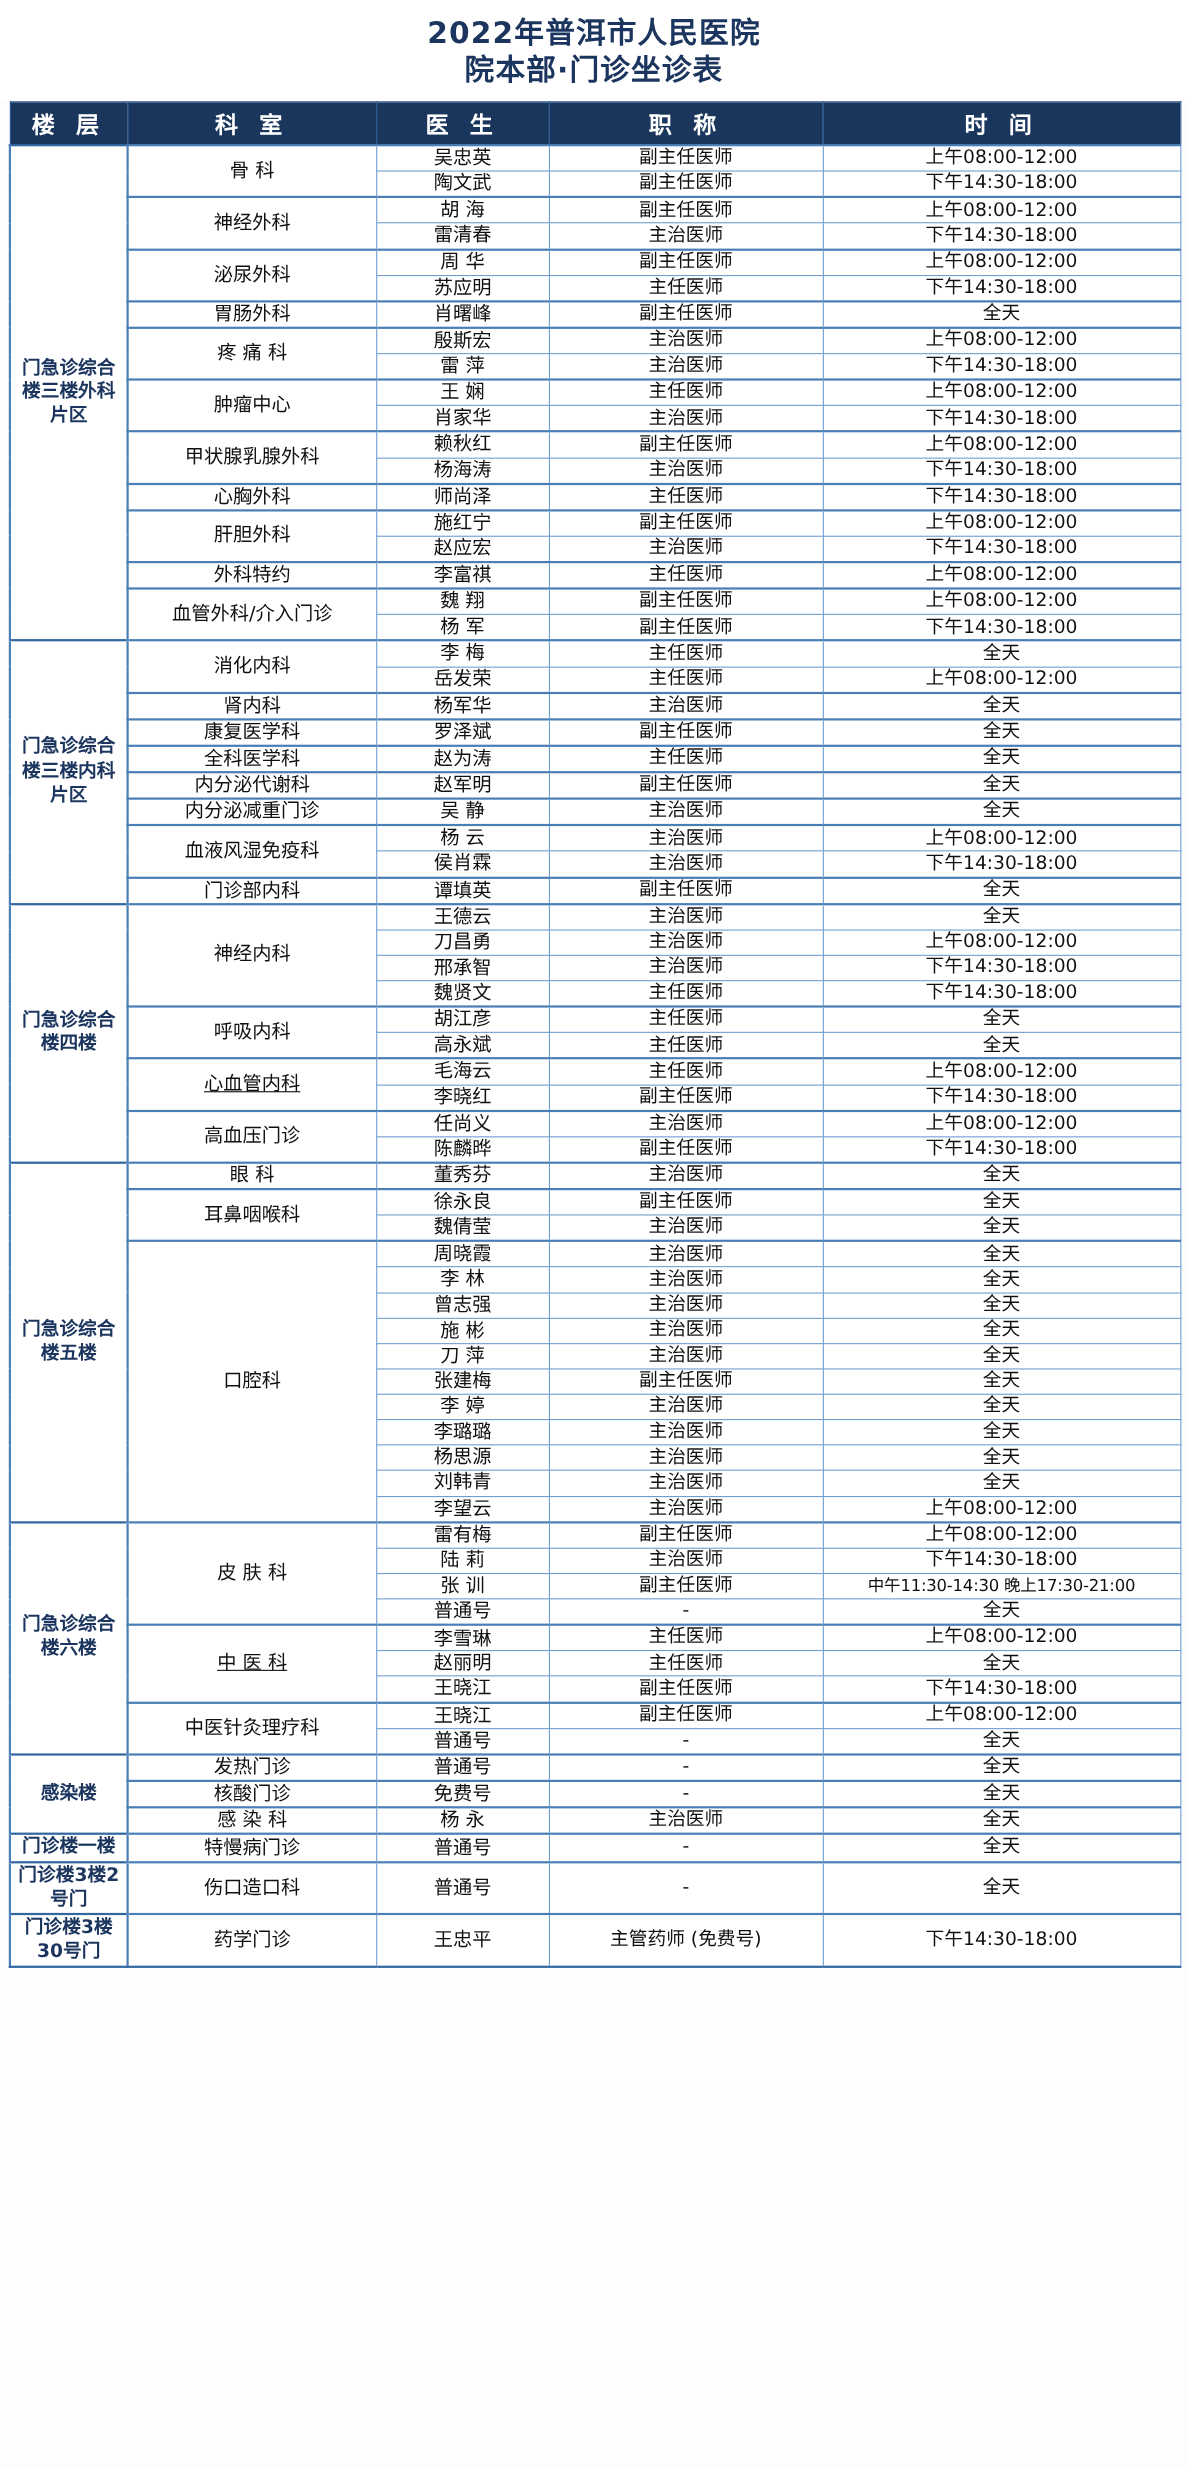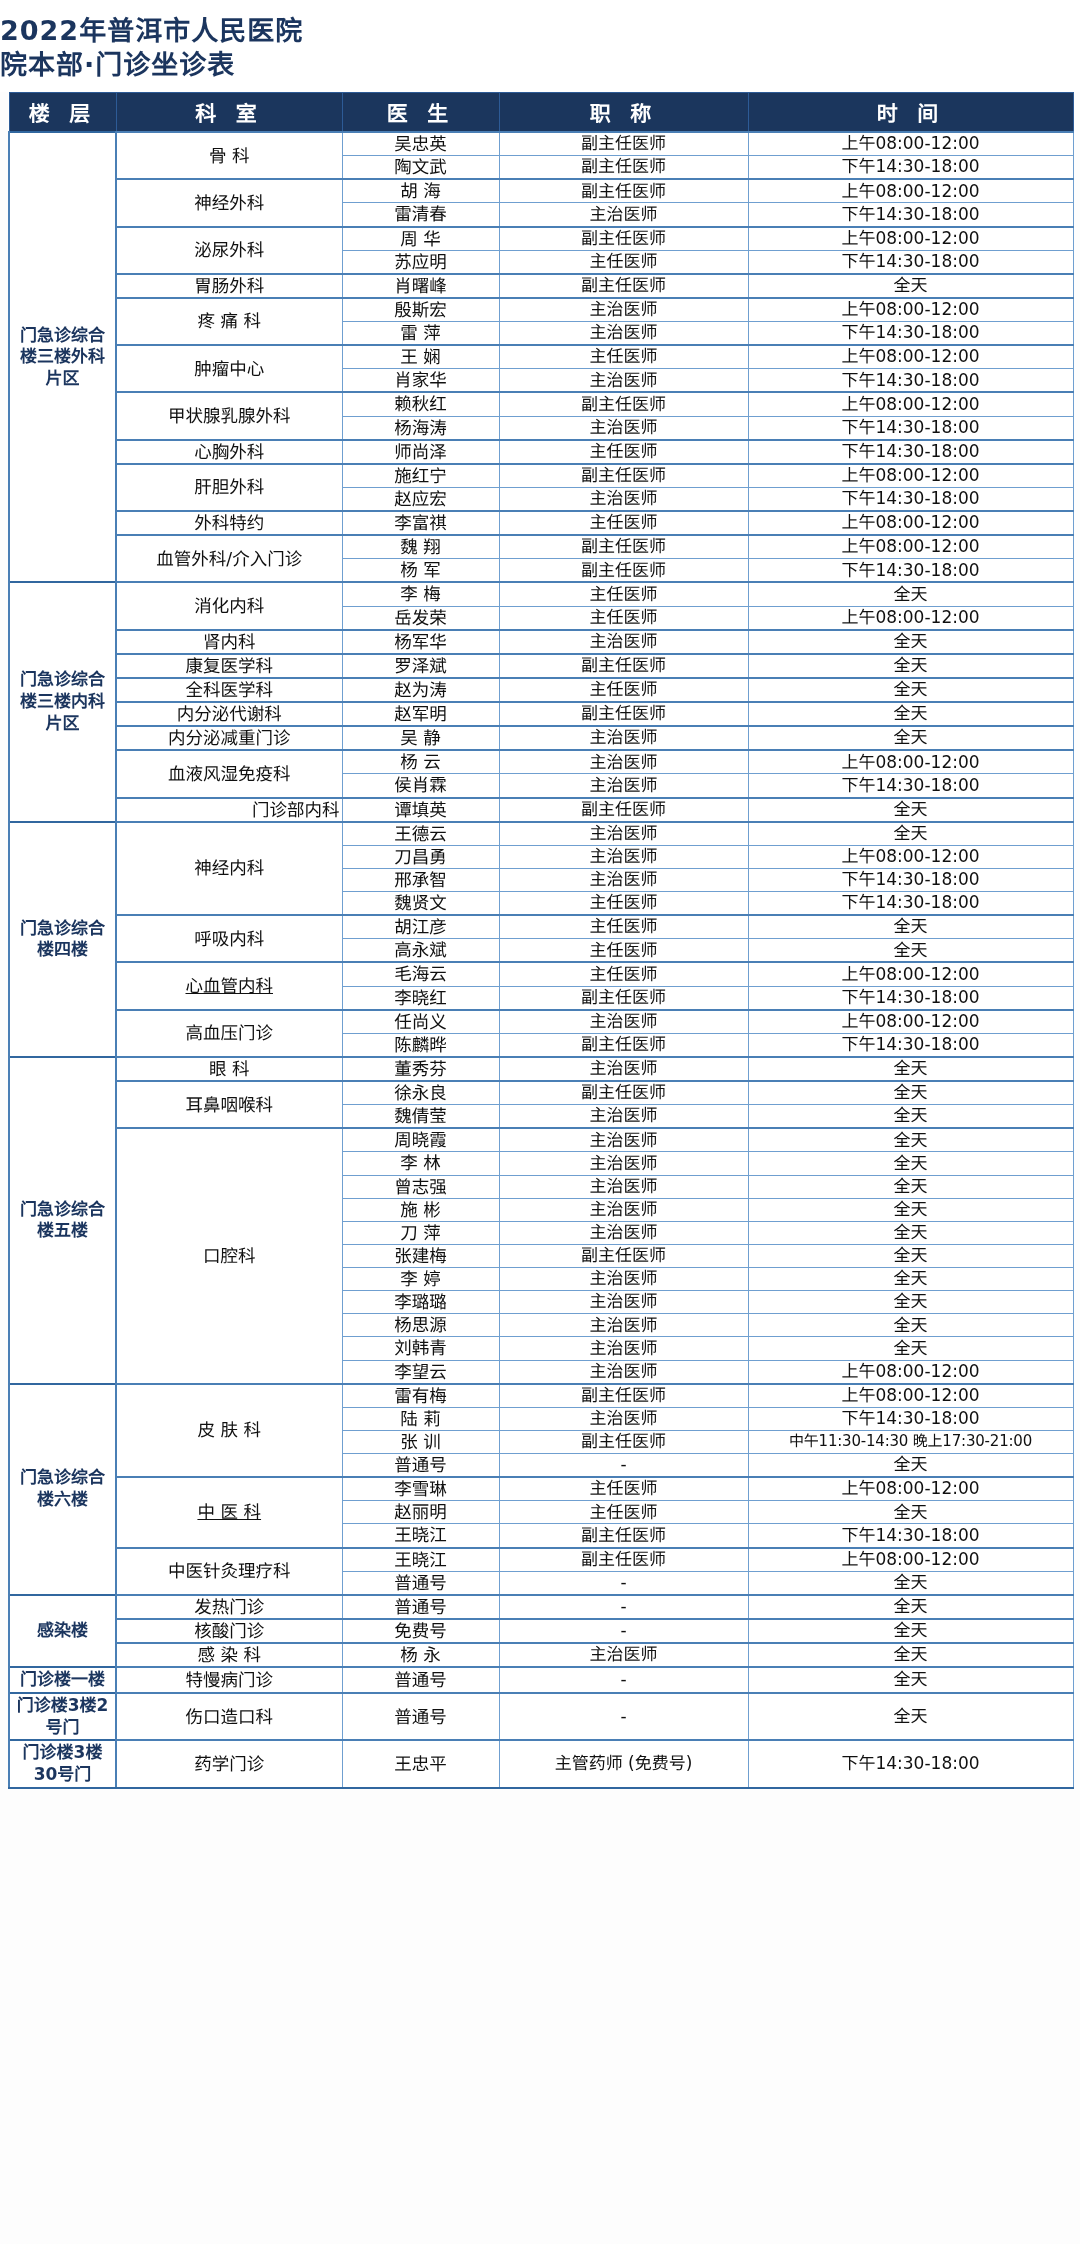--- a/index.html
+++ b/index.html
@@ -15,20 +15,21 @@
     background:#fdfdfd;
     position:relative;
     box-sizing:border-box;
     padding:0;
   }
 
   
   .titlebar{
     background:#ffffff;
     padding:14px 0 10px 0;
+    text-align:center;
   }
   .titlebar .t-line{
     color:#1b355e;
     font-weight:bold;
     font-size:27px;
     line-height:34px;
     letter-spacing:1px;
   }
 
   
@@ -293,21 +294,21 @@
           <td class="doc" style="border-top: 2px solid rgb(74, 127, 181);">杨  云</td>
           <td class="tit" style="border-top: 2px solid rgb(74, 127, 181);">主治医师</td>
           <td class="time" style="border-top: 2px solid rgb(74, 127, 181);">上午08:00-12:00</td>
         </tr>
         <tr>
           <td class="doc">侯肖霖</td>
           <td class="tit">主治医师</td>
           <td class="time">下午14:30-18:00</td>
         </tr>
         <tr>
-          <td class="dept" rowspan="1" style="border-top: 2px solid rgb(74, 127, 181); text-align: right;">门诊部内科</td>
+          <td class="dept" rowspan="1" style="border-top: 2px solid rgb(74, 127, 181);">门诊部内科</td>
           <td class="doc" style="border-top: 2px solid rgb(74, 127, 181);">谭填英</td>
           <td class="tit" style="border-top: 2px solid rgb(74, 127, 181);">副主任医师</td>
           <td class="time" style="border-top: 2px solid rgb(74, 127, 181);">全天</td>
         </tr>
         <tr class="sec-start">
           <td class="floor" rowspan="10">门急诊综合楼四楼</td>
           <td class="dept" rowspan="4" style="border-top: 2px solid rgb(74, 127, 181);">神经内科</td>
           <td class="doc" style="border-top: 2px solid rgb(74, 127, 181);">王德云</td>
           <td class="tit" style="border-top: 2px solid rgb(74, 127, 181);">主治医师</td>
           <td class="time" style="border-top: 2px solid rgb(74, 127, 181);">全天</td>

